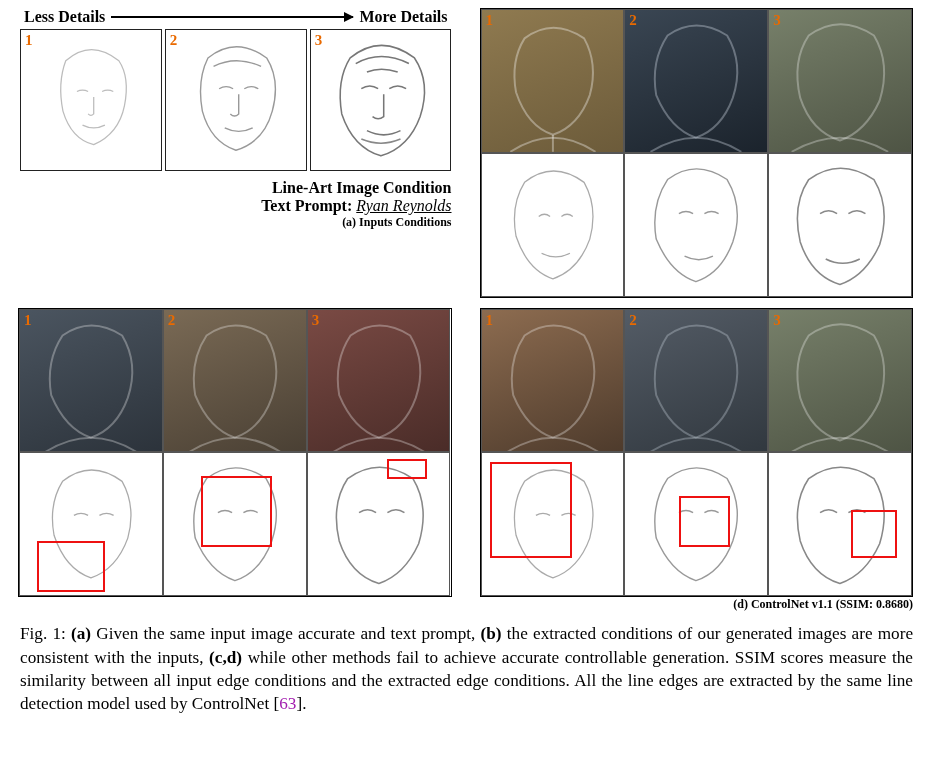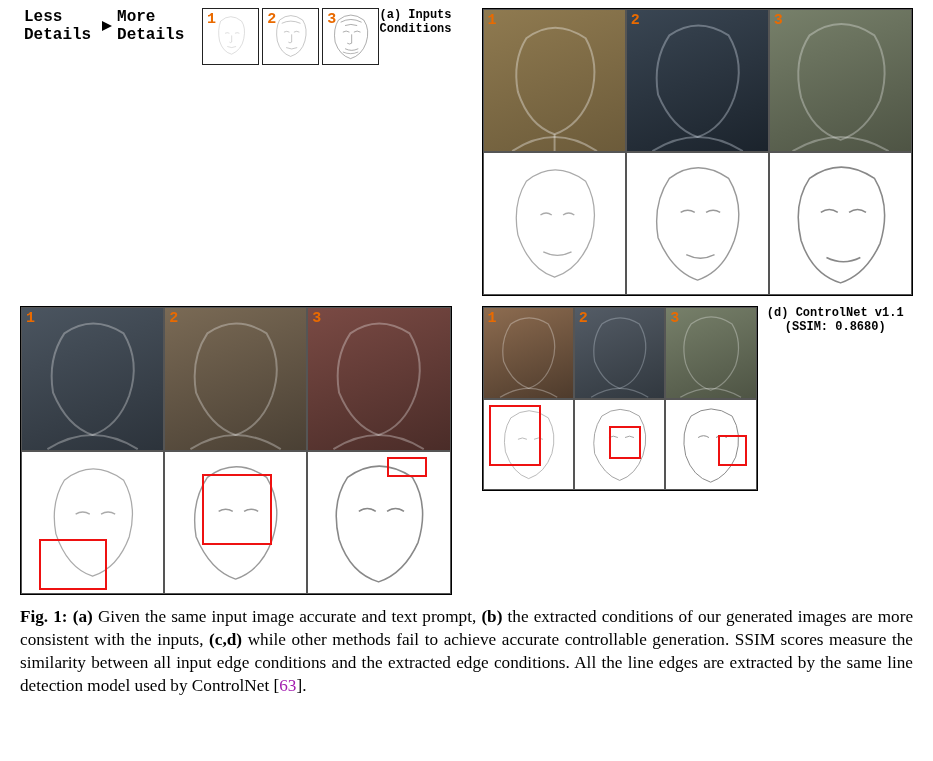--- a/index.html
+++ b/index.html
@@ -12,21 +12,21 @@
     box-sizing: border-box;
     background: #fff;
   }
   .figure-grid {
     display: grid;
     grid-template-columns: 1fr 1fr;
     grid-template-rows: auto auto;
     column-gap: 30px;
     row-gap: 10px;
   }
-  .quadrant { display: flex; flex-direction: row; align-items: flex-start; font-family: Liberation Mono, monospace; }
+  .quadrant { display: flex; flex-direction: column; align-items: flex-end; }
   .quadrant-caption {
     font-weight: bold;
     font-size: 12px;
     margin-top: 0;
     text-align: center;
   }
 
   
   .arrow-row {
     display: flex;
@@ -139,21 +139,21 @@
     z-index: 2;
   }
 
   
   .caption {
     margin-top: 10px;
     font-size: 17.2px;
     line-height: 1.35;
     text-align: justify;
   }
-  .caption .figlabel { font-weight: bold; }
+  .caption .figlabel { font-weight: normal; }
   .caption .sub { font-weight: bold; }
   .cite { color: #a21caf; }
   .watermark {
     position: relative;
     color: rgba(0,0,0,0.25);
     font-size: 13px;
   }
   .bracket { color: #000; }
 </style>
 </head>
@@ -208,20 +208,26 @@
             <path d="M52 46 L52 62 Q48 65 44 62"></path>
                 <path d="M40 72 Q52 78 64 72"></path>
             <path d="M32 24 Q50 14 70 24"></path>
                 <path d="M40 30 Q50 26 62 30"></path>
             <path d="M36 78 Q50 84 64 78" stroke="#888"></path>
           </g>
             </svg>
         </div>
       </div>
     </div>
+    <div class="condition-text">Line-Art Image Condition</div>
+    <div class="prompt-line">
+      <span class="label">Text Prompt:</span>
+      <span> </span>
+      <span class="value">Ryan Reynolds</span>
+    </div>
     <div class="quadrant-caption">(a) Inputs Conditions</div>
   </div>
 
   <div class="quadrant">
     <div class="result-grid">
       <div class="cell">
         <span class="num">1</span>
         <div class="photo-bg sepia">
           <svg viewBox="0 0 100 100">
               <g fill="none" stroke="rgba(255,255,255,0.35)" stroke-width="1.4">

